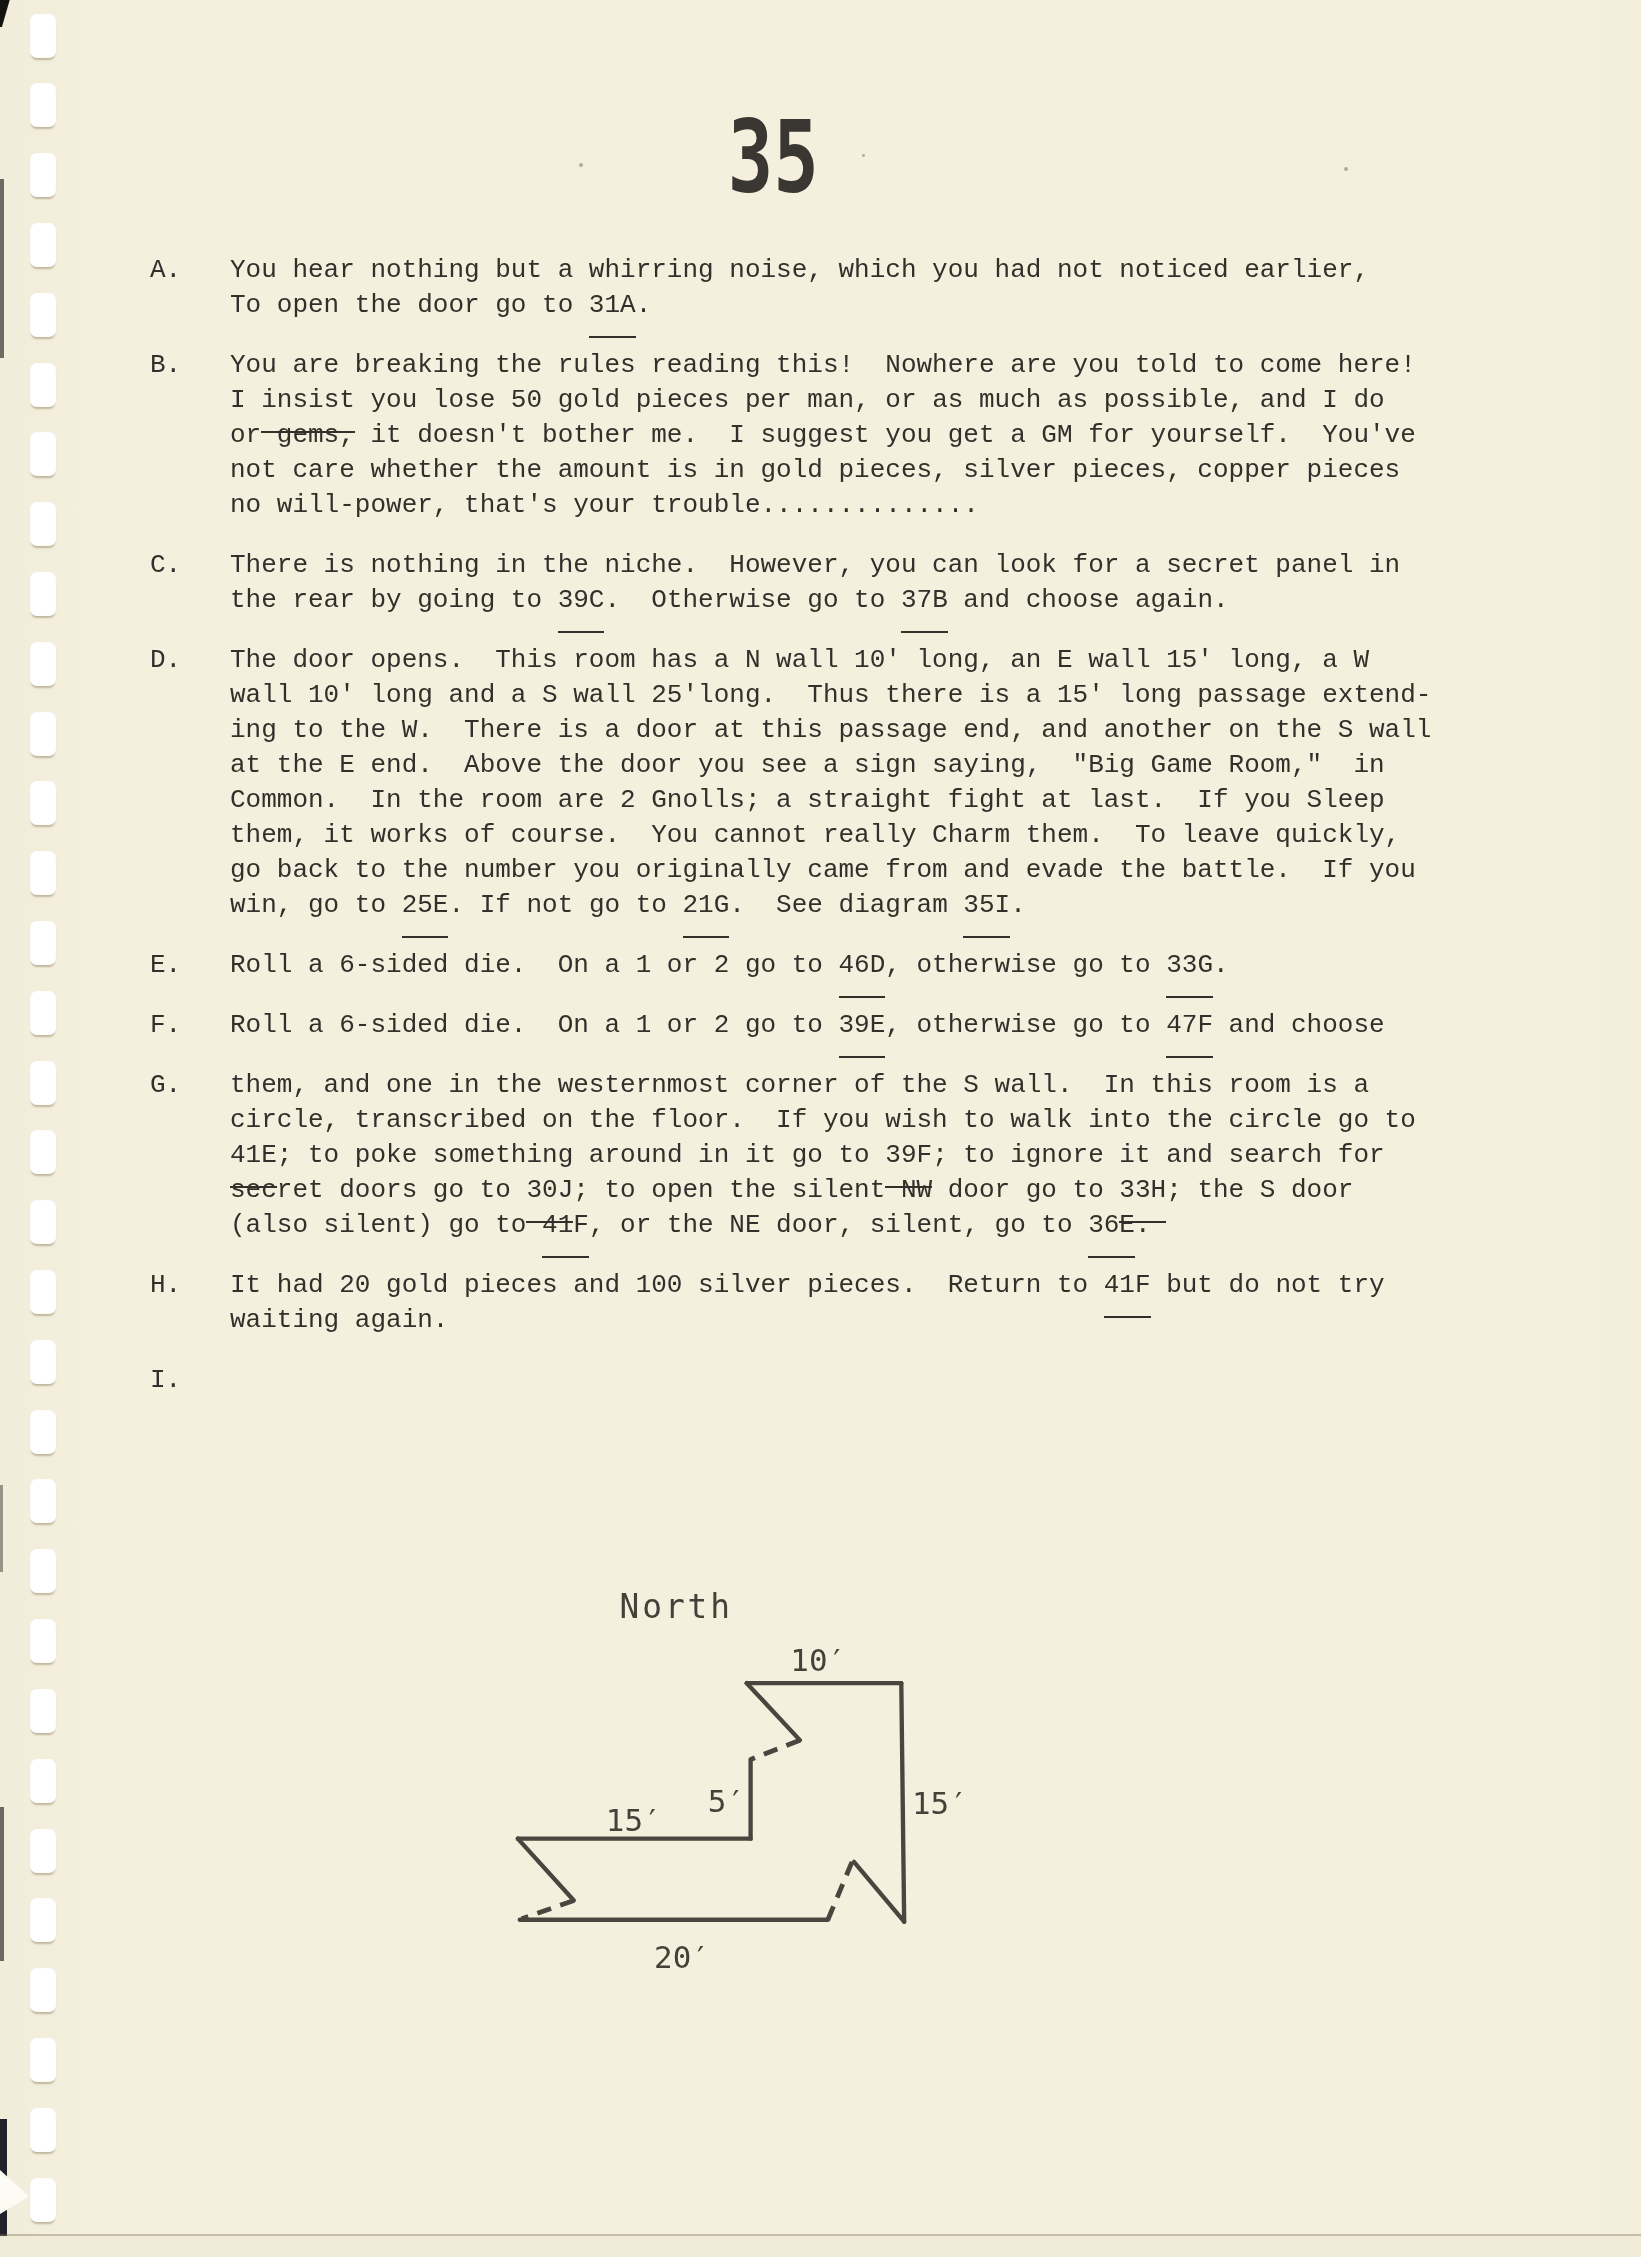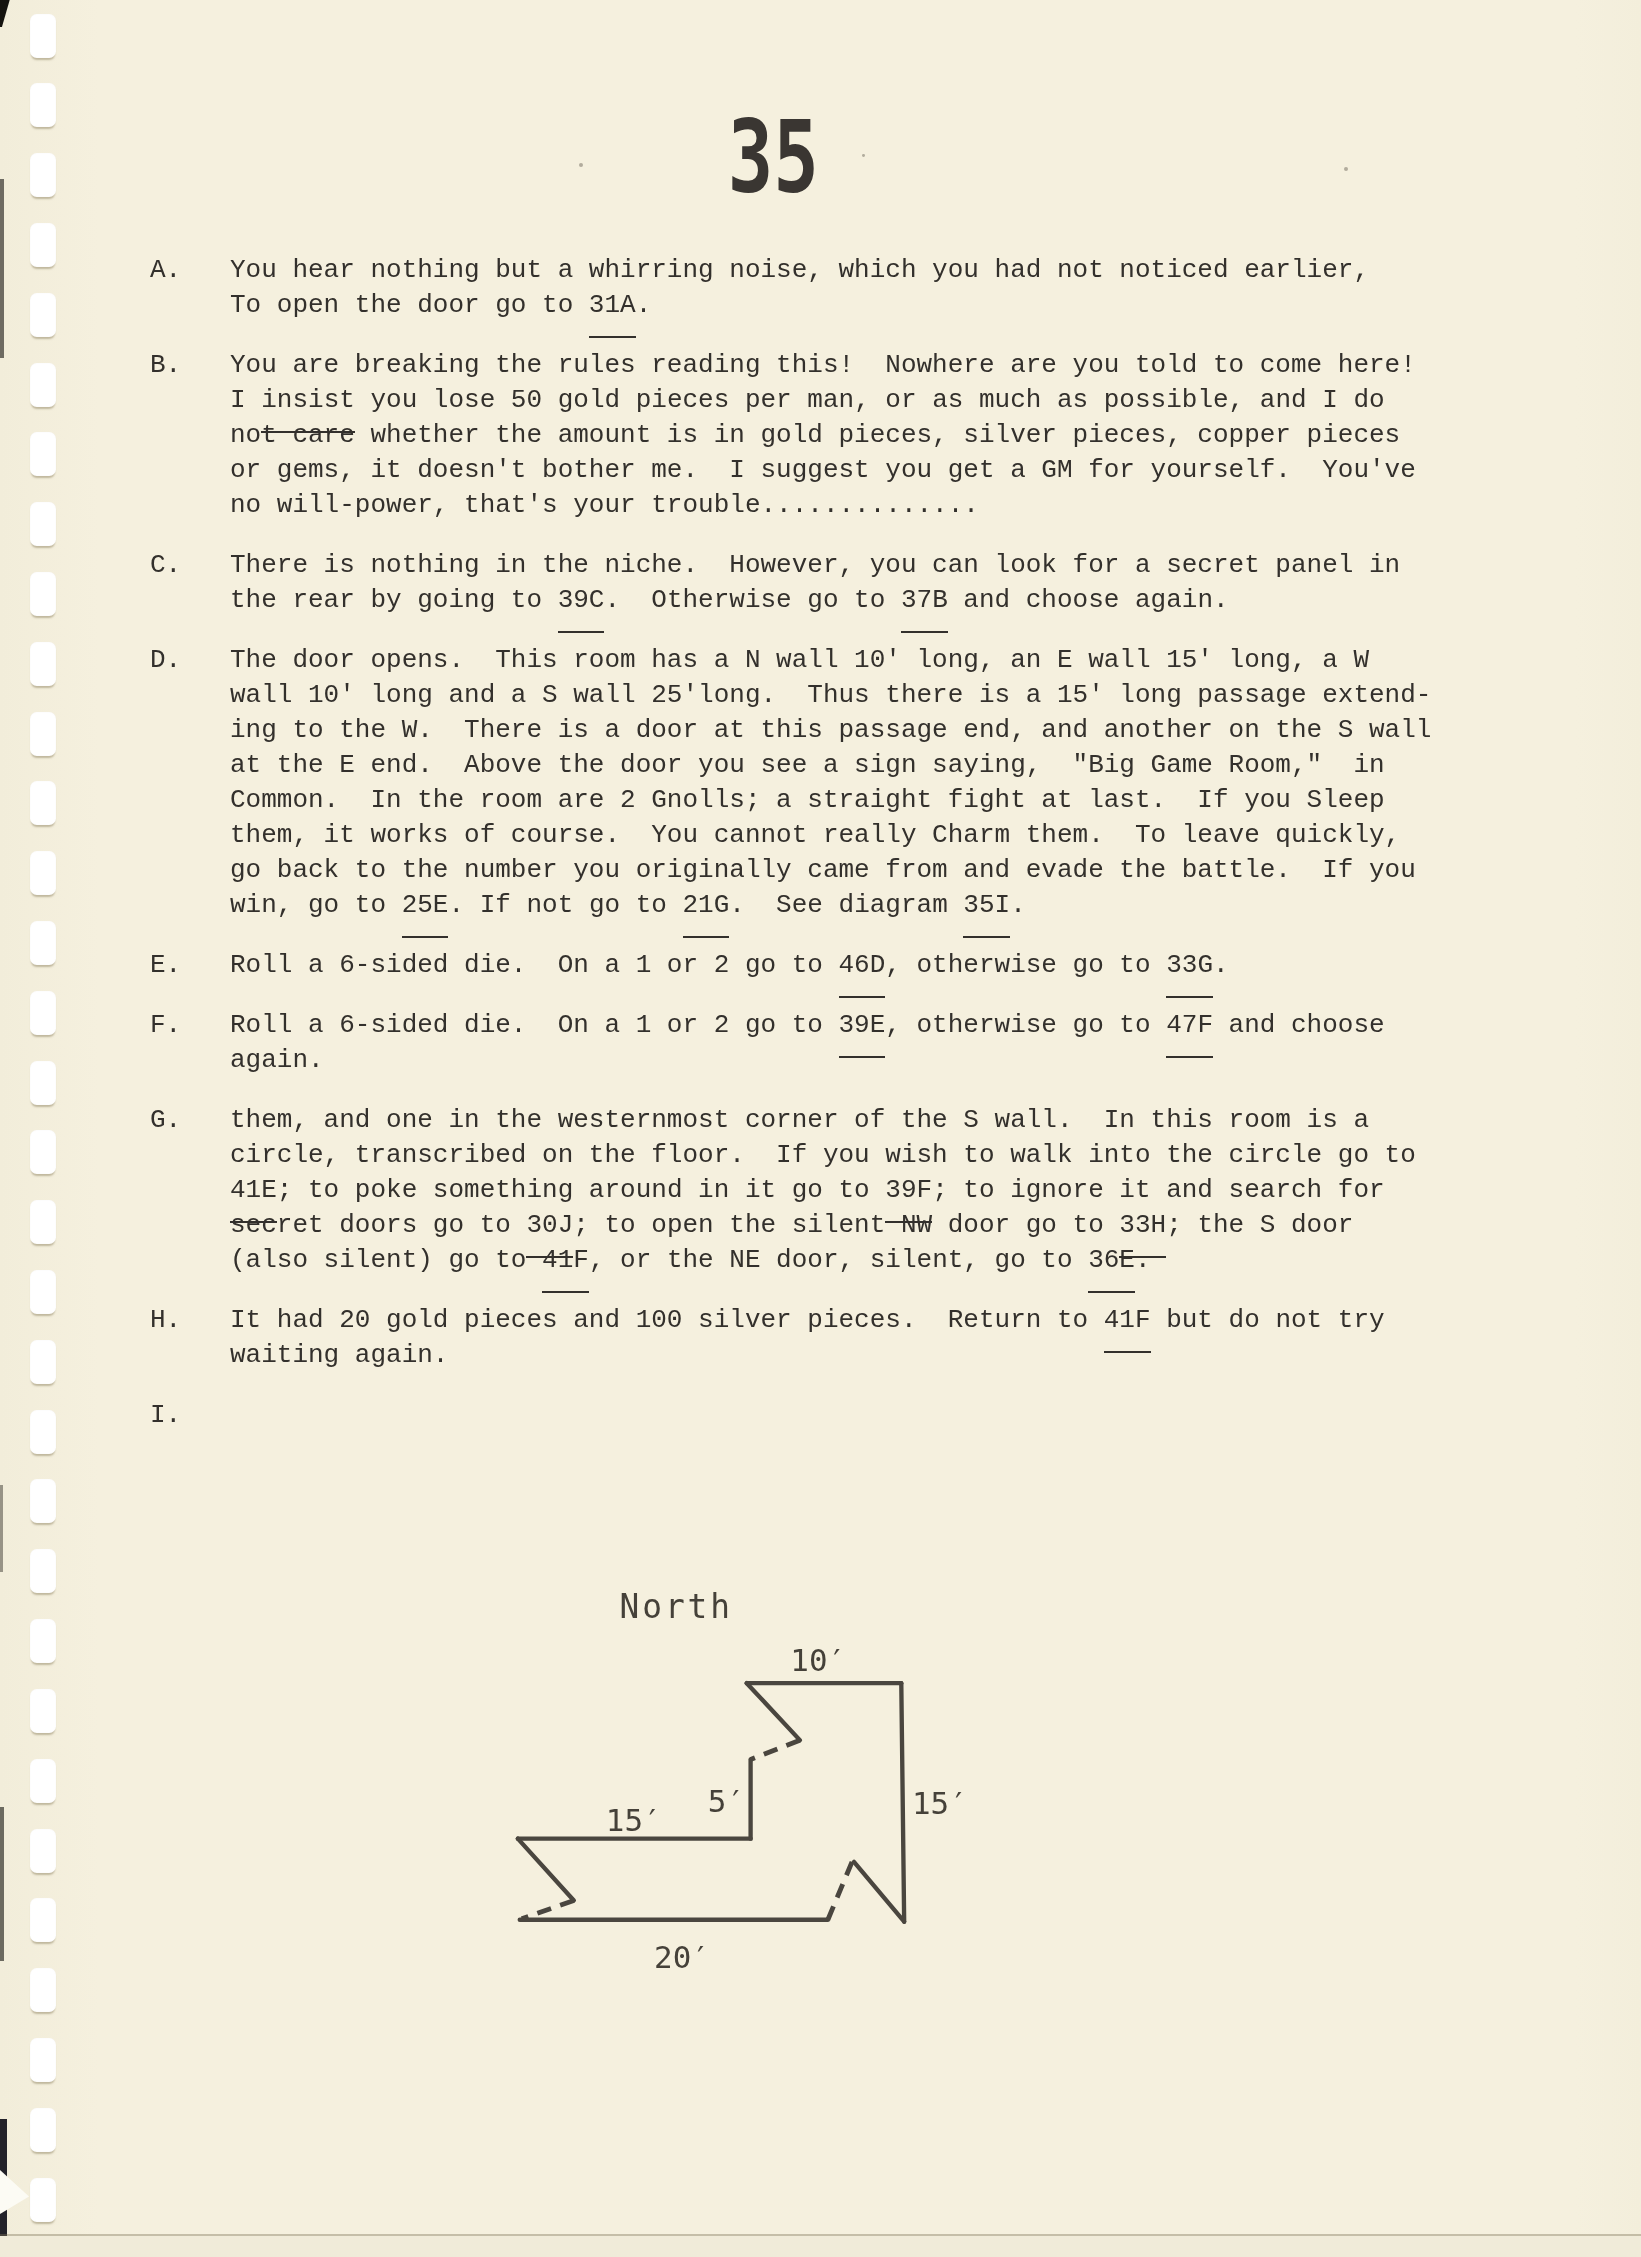--- a/index.html
+++ b/index.html
@@ -114,22 +114,22 @@
         <div class="plines">
           <div class="tline"><span>You hear nothing but a whirring noise, which you had not noticed earlier,</span></div>
           <div class="tline"><span>To open the door go to </span><span class="ref">31A</span><span>.</span></div>
         </div>
       </div>
       <div class="para">
         <span class="plabel">B.</span>
         <div class="plines">
           <div class="tline"><span>You are breaking the rules reading this!  Nowhere are you told to come here!</span></div>
           <div class="tline"><span>I </span><span class="ref">insist</span><span> you lose 50 gold pieces per man, or as much as possible, and I do</span></div>
+          <div class="tline"><span>or gems, it doesn't bother me.  I suggest you get a GM for yourself.  You've</span></div>
           <div class="tline"><span>not care whether the amount is in gold pieces, silver pieces, copper pieces</span></div>
-          <div class="tline"><span>or gems, it doesn't bother me.  I suggest you get a GM for yourself.  You've</span></div>
           <div class="tline"><span>no will-power, that's your trouble..............</span></div>
         </div>
       </div>
       <div class="para">
         <span class="plabel">C.</span>
         <div class="plines">
           <div class="tline"><span>There is nothing in the niche.  However, you can look for a secret panel in</span></div>
           <div class="tline"><span>the rear by going to </span><span class="ref">39C</span><span>.  Otherwise go to </span><span class="ref">37B</span><span> and choose again.</span></div>
         </div>
       </div>
@@ -149,21 +149,20 @@
       <div class="para">
         <span class="plabel">E.</span>
         <div class="plines">
           <div class="tline"><span>Roll a 6-sided die.  On a 1 or 2 go to </span><span class="ref">46D</span><span>, otherwise go to </span><span class="ref">33G</span><span>.</span></div>
         </div>
       </div>
       <div class="para">
         <span class="plabel">F.</span>
         <div class="plines">
           <div class="tline"><span>Roll a 6-sided die.  On a 1 or 2 go to </span><span class="ref">39E</span><span>, otherwise go to </span><span class="ref">47F</span><span> and choose</span></div>
-          <div class="tline"><span>again.</span></div>
         </div>
       </div>
       <div class="para">
         <span class="plabel">G.</span>
         <div class="plines">
           <div class="tline"><span>them, and one in the westernmost corner of the S wall.  In this room is a</span></div>
           <div class="tline"><span>circle, transcribed on the floor.  If you wish to walk into the circle go to</span></div>
           <div class="tline"><span class="ref">41E</span><span>; to poke something around in it go to </span><span class="ref">39F</span><span>; to ignore it and search for</span></div>
           <div class="tline"><span>secret doors go to </span><span class="ref">30J</span><span>; to open the silent NW door go to </span><span class="ref">33H</span><span>; the S door</span></div>
           <div class="tline"><span>(also silent) go to </span><span class="ref">41F</span><span>, or the NE door, silent, go to </span><span class="ref">36E</span><span>.</span></div>

